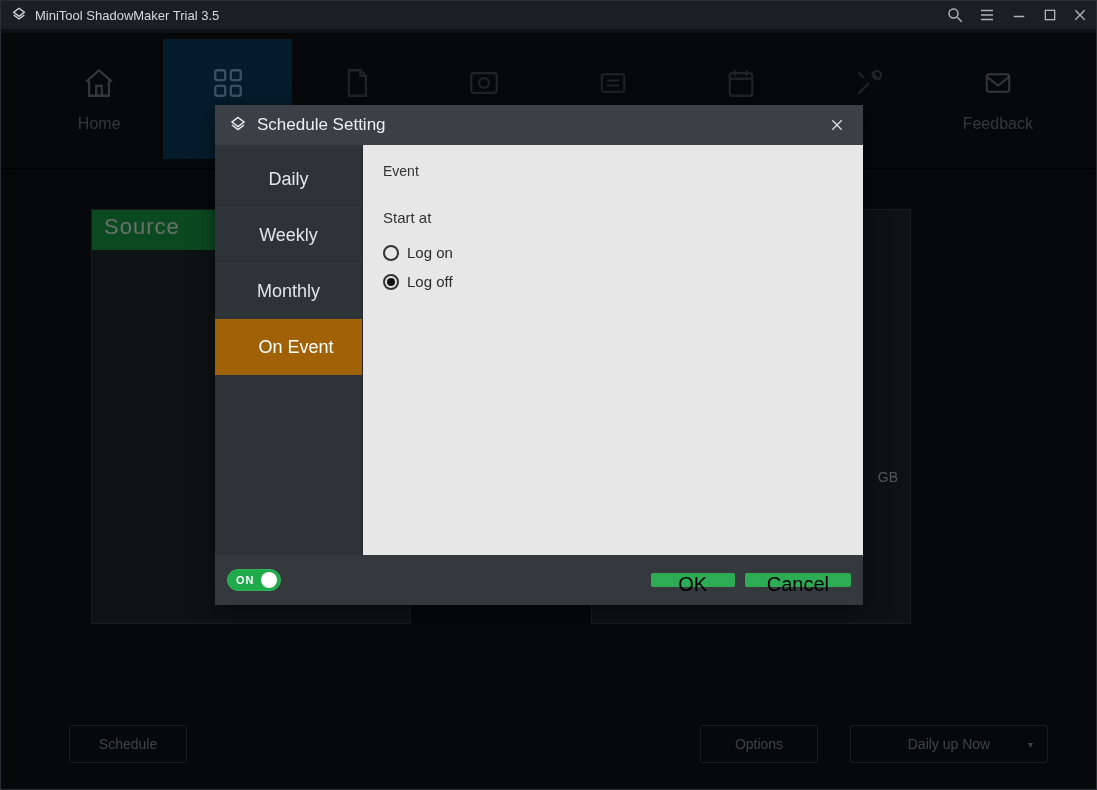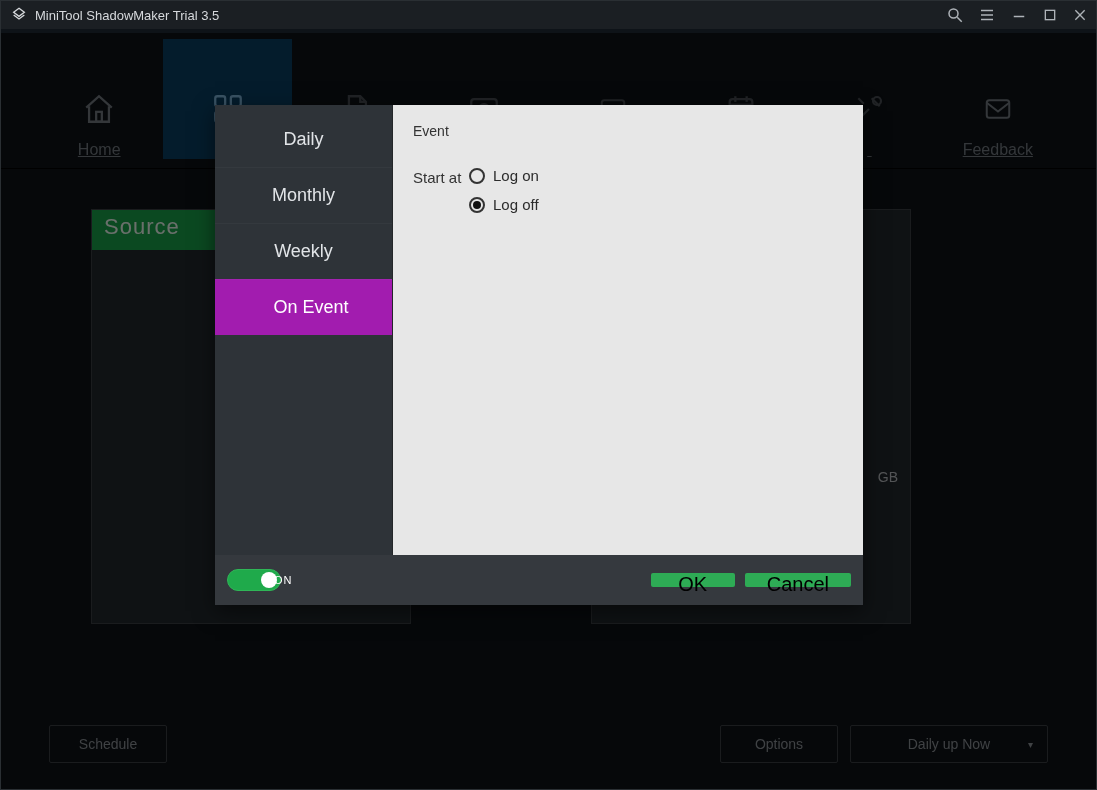--- a/index.html
+++ b/index.html
@@ -16,73 +16,73 @@
   .title-left { display:flex; align-items:center; gap:8px; }
   .title-logo { width:16px; height:16px; display:inline-flex; align-items:center; justify-content:center;}
   .title-actions { display:flex; gap:14px; align-items:center; color:#aeb3b8; }
   .title-actions span, .title-actions svg { cursor:pointer; }
   
   .topnav {
     height: 140px; display:flex; align-items:center; padding:0 34px; gap:0;
     border-bottom:1px solid #000; position:relative;
   }
   .navitem {
-    width:130px; height:120px; display:flex; flex-direction:column; align-items:center; justify-content:flex-end;
-    gap:14px; color:#737a80; cursor:pointer;text-decoration:underline;
+    width:130px; height:120px; display:flex; flex-direction:column; align-items:center; justify-content:center;
+    gap:14px; color:#737a80; cursor:pointer;
   }
   .navitem.active { background:#0b3f63; color:#d6eaff; }
   .navitem .icon { width:40px; height:36px; display:flex; align-items:center; justify-content:center;}
   .navitem .ilabel { font-size:16px; }
   
   .body { position:relative; padding:40px 90px 0 90px; }
   .panels { display:flex; gap:180px; }
   .panel { width:320px; height:415px; background:#23282d; border:1px solid #3a3f44; }
   .panel-head { height:40px; background:#1aa24a; color:#eaf7ee; font-size:22px; padding:4px 12px;
     letter-spacing:1px;}
   .disk-frag { position:absolute; right:198px; top:300px; color:#b9bdc1; font-size:14px; }
   
   .bottombar {
     position:absolute; left:0; right:0; bottom:0; height:90px; padding:0 48px;
     display:flex; align-items:center; justify-content:space-between;
   }
   .btn-outline {
     height:38px; min-width:118px; padding:0 22px; border:1px solid #3a3f44; background:transparent;
-    color:#8d9297; font-size:14px; border-radius:2px; cursor:pointer;
+    color:#8d9297; font-size:14px; border-radius:2px; cursor:pointer;margin-left:20px;
   }
   .btn-outline.wide { min-width:198px; position:relative; text-align:center;}
   .btn-outline .caret { position:absolute; right:14px; top:50%; transform:translateY(-50%); font-size:10px;}
   .btn-group { display:flex; gap:12px; }
   
   .overlay { position:absolute; inset:32px 0 0 0; background:rgba(0,0,0,0.55); }
   
   .modal {
     position:absolute; left:214px; top:104px; width:648px; height:500px; background:#2e3338;
     box-shadow:0 6px 20px rgba(0,0,0,0.5); display:flex; flex-direction:column;
   }
   .modal-head {
     height:40px; background:#3a4046; display:flex; align-items:center; justify-content:space-between;
     padding:0 14px; color:#eceef0; font-size:17px;
   }
   .modal-head .mh-left { display:flex; align-items:center; gap:10px;}
   .modal-head .close { color:#dcdfe2; font-size:14px; cursor:pointer; padding:4px;}
   .modal-body { flex:1; display:flex; }
   .modal-side {
-    width:178px; background:#2e3338; border-right:1px solid #242729; padding-top:6px;
+    width:148px; background:#2e3338; border-right:1px solid #242729; padding-top:6px;
   }
   .side-item {
     height:56px; display:flex; align-items:center; justify-content:center;
     color:#e2e5e8; font-size:18px; cursor:pointer; border-top:1px solid transparent;
   }
   .side-item + .side-item { border-top:1px solid rgba(255,255,255,0.03);}
-  .side-item.selected { background:#a21caf; color:#fff;padding-left:15px; }
+  .side-item.selected { background:#a16207; color:#fff;padding-left:15px; }
   .modal-content {
     flex:1; background:#e7e7e7; color:#2c2c2c; padding:18px 20px;
   }
   .content-title { font-size:14px; margin-bottom:28px; color:#333; }
-  .field-row { display:flex; align-items:flex-start; font-size:15px; }
+  .field-row { display:flex; align-items:flex-start; gap:18px; font-size:15px;flex-direction:column; }
   .field-label { min-width:56px; padding-top:2px; color:#333; }
   .radio-col { display:flex; flex-direction:column; gap:12px; }
   .radio { display:flex; align-items:center; gap:8px; cursor:pointer;}
   .radio .dot {
     width:16px; height:16px; border-radius:50%; border:2px solid #333; display:inline-flex;
     align-items:center; justify-content:center; background:#e7e7e7;
   }
   .radio.checked .dot::after{
     content:""; width:8px; height:8px; border-radius:50%; background:#111;
   }
@@ -90,21 +90,21 @@
     height:50px; background:#35393e; display:flex; align-items:center; justify-content:space-between;
     padding:0 12px;
   }
   .toggle {
     width:54px; height:22px; border:1px solid #2fb657; border-radius:12px; background:#1faa4b;
     position:relative; cursor:pointer; display:flex; align-items:center;
   }
   .toggle .knob {
     width:16px; height:16px; border-radius:50%; background:#fff; position:absolute; right:3px;
   }
-  .toggle .tx { color:#fff; font-size:11px; font-weight:400; position:absolute; left:8px; letter-spacing:1px;margin-left:38px;}
+  .toggle .tx { color:#fff; font-size:11px; font-weight:700; position:absolute; left:8px; letter-spacing:1px;}
   .foot-btns { display:flex; gap:10px; }
   .btn-green {
     height:14px; min-width:84px; padding:0 22px; background:#2eab55; color:#000000; border:none;
     font-size:20px; border-radius:2px; cursor:pointer;
   }
   svg { display:block; }
 </style>
 </head>
 <body>
 
@@ -255,26 +255,43 @@
       <button class="btn-outline wide">
         <span>Daily up Now</span>
         <span class="caret">▾</span>
       </button>
     </div>
   </div>
 
   <div class="overlay"></div>
 
   <div class="modal">
+    <div class="modal-head">
+      <div class="mh-left">
+        <span>
+          <svg width="18" height="18" viewBox="0 0 24 24" fill="none" stroke="#eceef0" stroke-width="2">
+            <path d="M12 2 L20 8 L12 14 L4 8 Z"></path>
+              <path d="M4 12 L12 18 L20 12"></path>
+          </svg>
+        </span>
+        <span>Schedule Setting</span>
+      </div>
+      <span class="close">
+        <svg width="16" height="16" viewBox="0 0 24 24" stroke="#dcdfe2" stroke-width="2">
+          <line x1="5" y1="5" x2="19" y2="19"></line>
+            <line x1="19" y1="5" x2="5" y2="19"></line>
+        </svg>
+      </span>
+    </div>
 
     <div class="modal-body">
       <div class="modal-side">
         <div class="side-item">Daily</div>
+        <div class="side-item">Weekly</div>
         <div class="side-item">Monthly</div>
-        <div class="side-item">Weekly</div>
         <div class="side-item selected">On Event</div>
       </div>
       <div class="modal-content">
         <div class="content-title">Event</div>
         <div class="field-row">
           <div class="field-label">Start at</div>
           <div class="radio-col">
             <label class="radio">
               <span class="dot"></span>
               <span>Log on</span>

